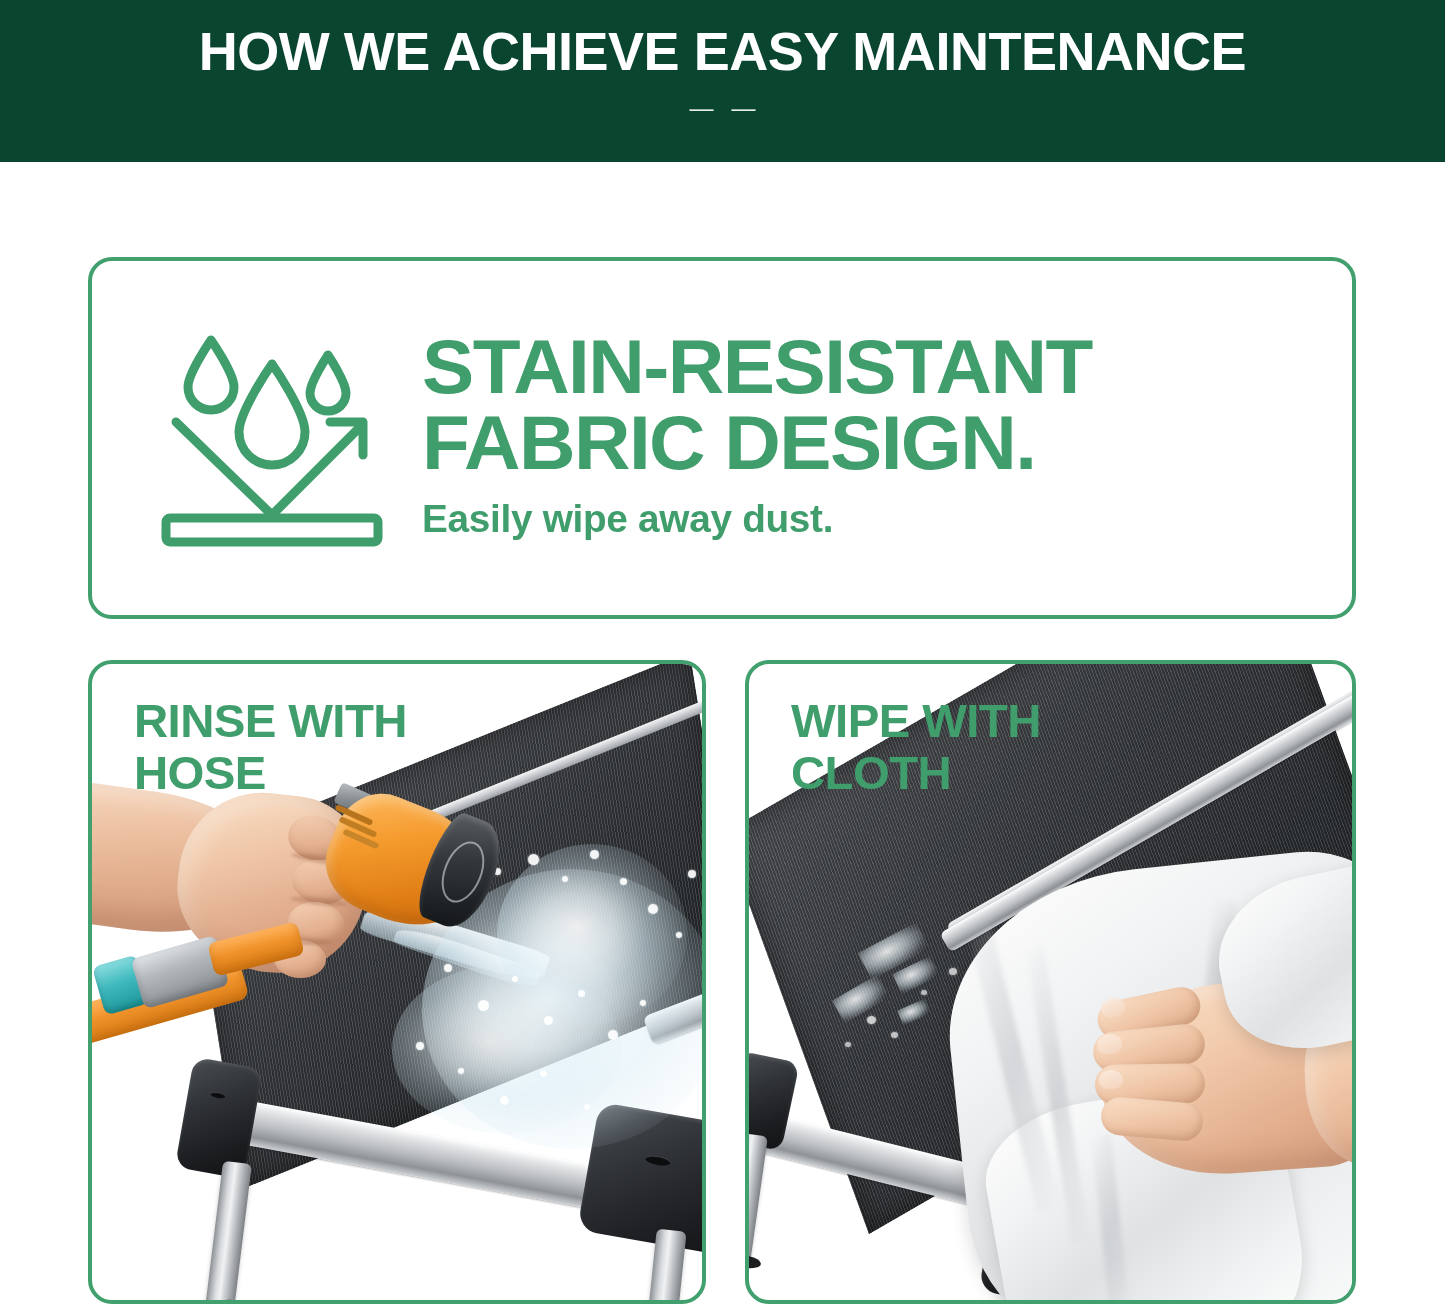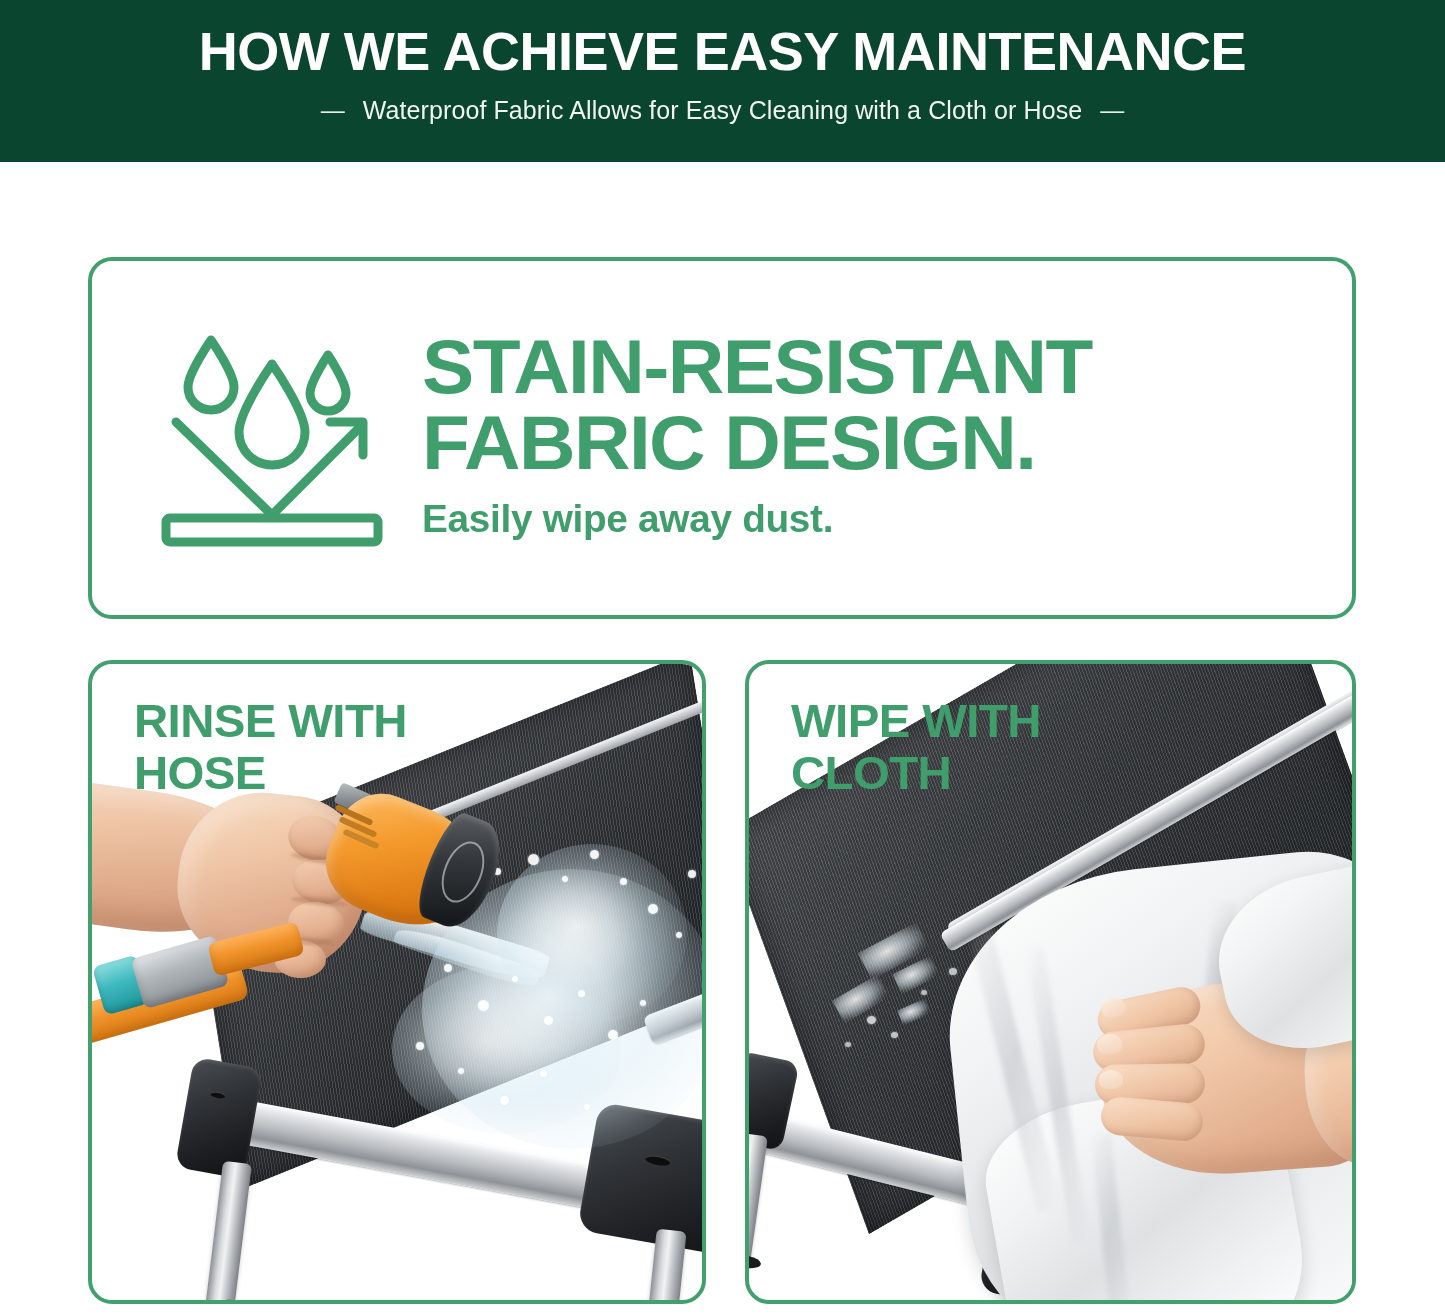--- a/index.html
+++ b/index.html
@@ -325,21 +325,20 @@
 </style>
 </head>
 <body>
 
 <div id="page">
 
   <div class="header-band">
     <div class="header-title">HOW WE ACHIEVE EASY MAINTENANCE</div>
     <div class="header-sub-row">
       <span class="header-dash">—</span>
-      <span class="header-subtitle">Waterproof Fabric Allows for Easy Cleaning with a Cloth or Hose</span>
       <span class="header-dash">—</span>
     </div>
   </div>
 
   <div class="card card-top">
     <div class="top-inner">
 
       <div class="icon-wrap">
 
         <svg class="icon-svg" width="244" height="232" viewBox="0 0 244 232">

